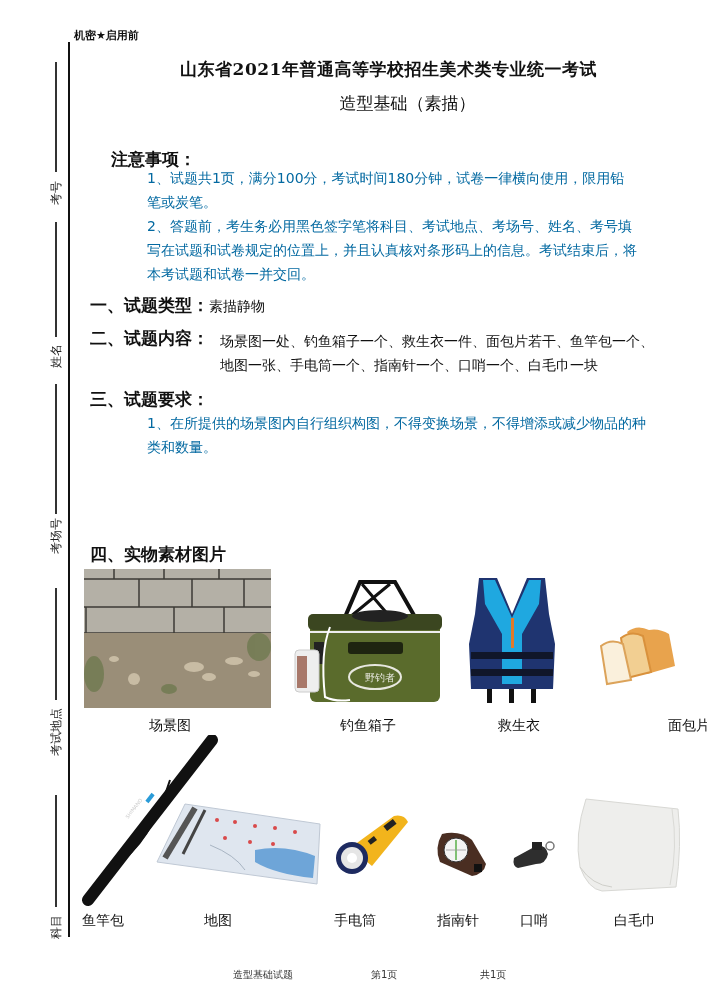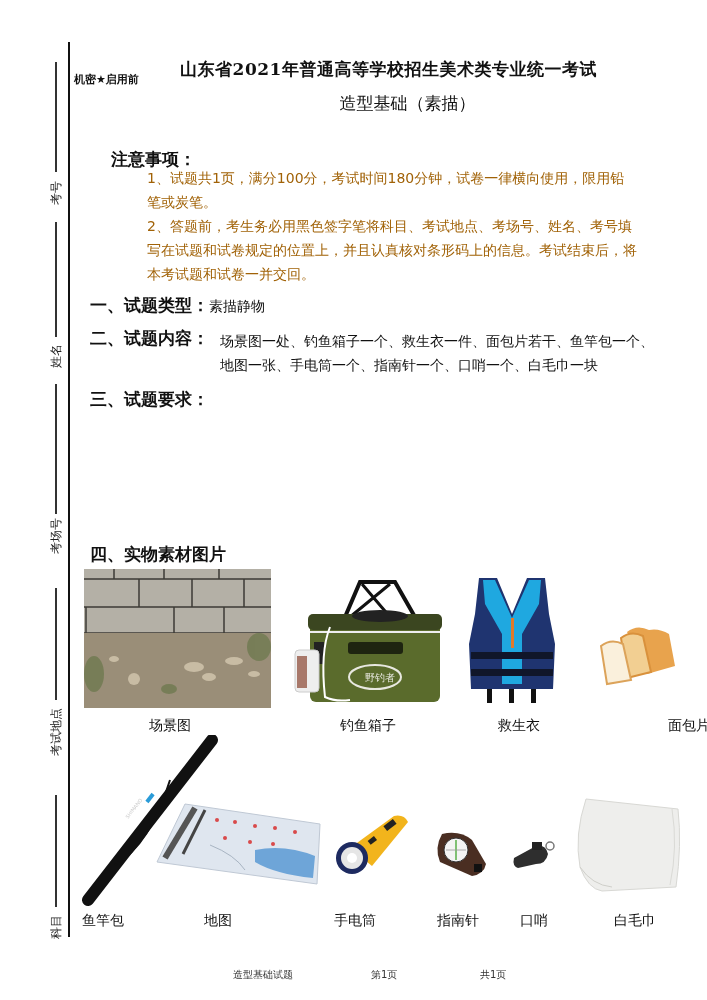--- a/index.html
+++ b/index.html
@@ -1,32 +1,32 @@
 <!DOCTYPE html>
 <html><head>
   <meta charset="utf-8">
   <style>
     * { margin: 0; padding: 0; box-sizing: border-box; }
     html, body { width: 707px; height: 1000px; background: #ffffff; overflow: hidden; }
     body { position: relative; font-family: "DejaVu Sans", "Liberation Sans", sans-serif; color: #111; }
 
     .abs { position: absolute; }
 
-    .confidential { left: 74px; top: 28px; font-size: 11px; font-weight: bold; color: #111; letter-spacing: 0; margin-top: 44px; }
+    .confidential { left: 74px; top: 28px; font-size: 11px; font-weight: bold; color: #111; letter-spacing: 0; }
 
     .binding-line { left: 68px; top: 42px; width: 2px; height: 895px; background: #111; }
 
     .field-seg { left: 55px; width: 2px; background: #333; }
     .field-label { left: 34px; width: 44px; text-align: center; font-size: 12px; color: #222; transform: rotate(-90deg); transform-origin: center center; white-space: nowrap; height: 16px; line-height: 16px; }
 
     .title-main { left: 0; width: 707px; top: 58px; text-align: center; font-family: "DejaVu Serif", "Liberation Serif", serif; font-weight: bold; font-size: 17px; letter-spacing: 0.5px; padding-left: 70px; }
     .title-sub { left: 0; width: 707px; top: 92px; text-align: center; font-size: 17px; font-weight: normal; padding-left: 108px; }
 
     .h-notice { left: 90px; top: 148px; font-size: 17px; font-weight: bold; margin-left: 21px; }
-    .body-text { font-size: 14px; line-height: 24px; color: #a16207; }
+    .body-text { font-size: 14px; line-height: 24px; color: #0369a1; }
     .notice-body { left: 147px; top: 166px; width: 490px; }
 
     .sec-head { font-size: 17px; font-weight: bold; white-space: nowrap; }
     .sec-inline { font-size: 14px; font-weight: normal; }
 
     .sec1 { left: 90px; top: 294px; }
     .sec2 { left: 90px; top: 327px; }
     .sec2-text { left: 220px; top: 329px; width: 440px; font-size: 14px; line-height: 24px; }
     .sec3 { left: 90px; top: 388px; }
     .req-body { left: 147px; top: 411px; width: 500px; }
@@ -68,20 +68,21 @@
 
 <div class="abs sec1 sec-head">
   <span>一、试题类型：</span><span class="sec-inline">素描静物</span>
 </div>
 
 <div class="abs sec2 sec-head">二、试题内容：</div>
 <div class="abs sec2-text">场景图一处、钓鱼箱子一个、救生衣一件、面包片若干、鱼竿包一个、地图一张、手电筒一个、指南针一个、口哨一个、白毛巾一块</div>
 
 <div class="abs sec3 sec-head">三、试题要求：</div>
 <div class="abs req-body body-text">
+  <div>1、在所提供的场景图内自行组织构图，不得变换场景，不得增添或减少物品的种类和数量。</div>
 </div>
 
 <div class="abs sec4 sec-head">四、实物素材图片</div>
 
 <div class="abs" style="left:84px;top:569px;width:187px;height:139px;">
   <svg width="187" height="139" viewBox="0 0 187 139">
     <rect width="187" height="139" fill="#a39c8c"></rect>
     <rect x="0" y="0" width="187" height="65" fill="#b4b0a6"></rect>
     <g stroke="#3d3a35" stroke-width="1.5">
       <line x1="0" y1="10" x2="187" y2="10"></line>

